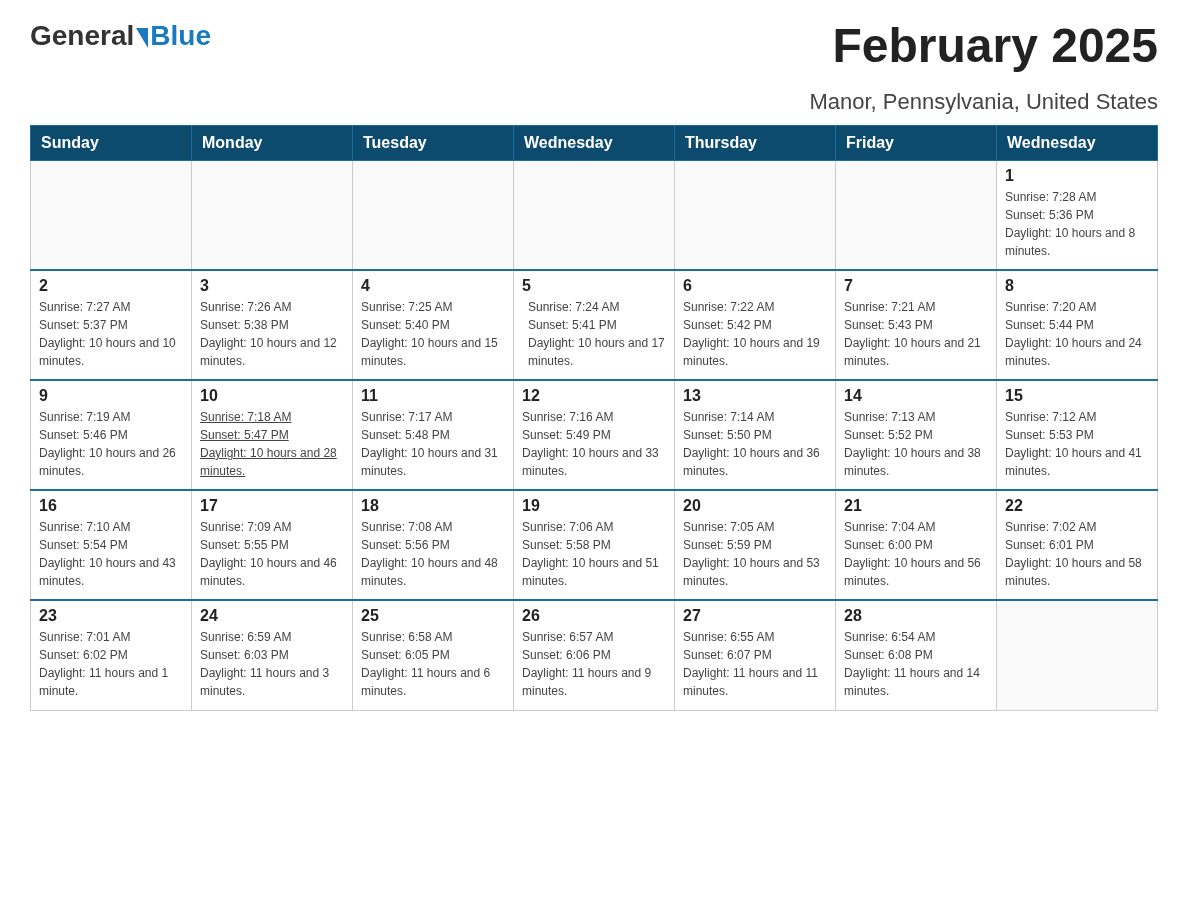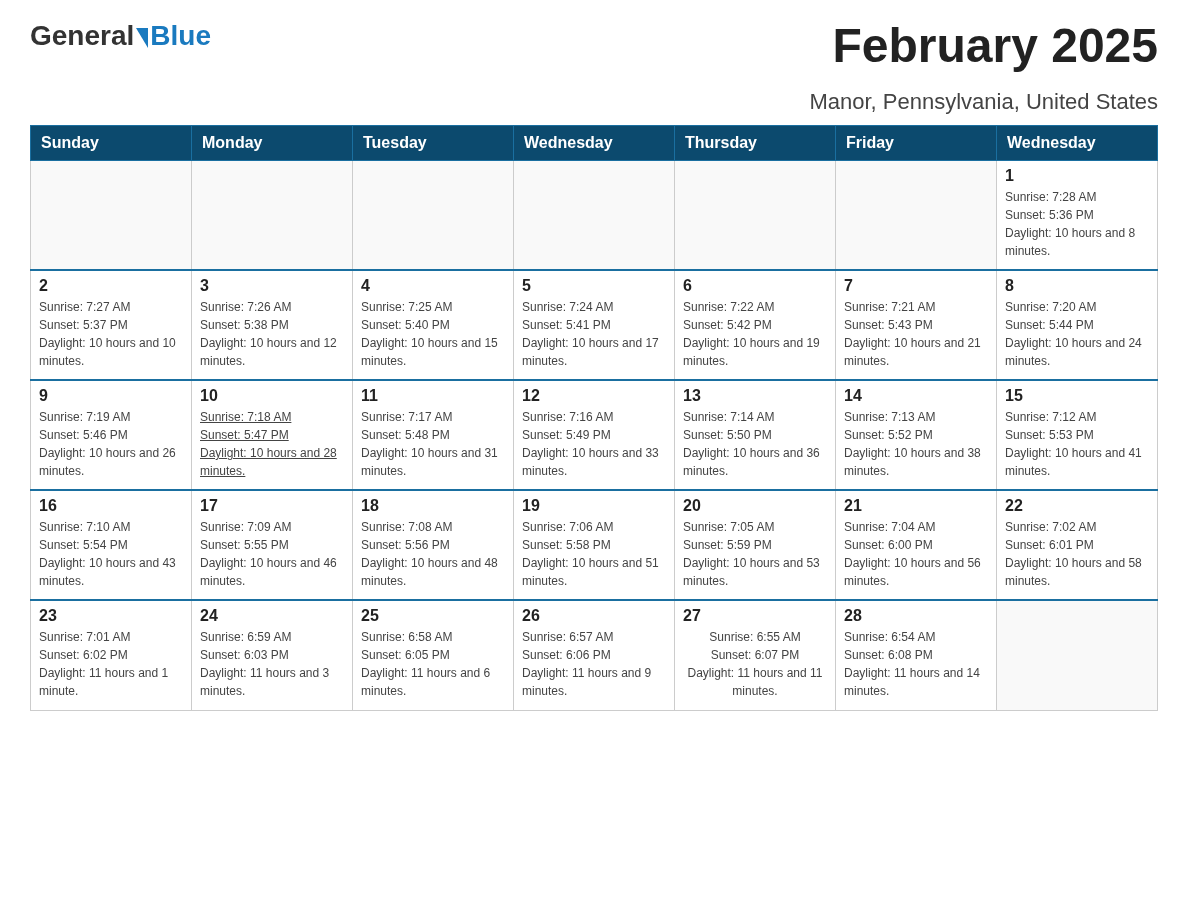--- a/index.html
+++ b/index.html
@@ -163,21 +163,21 @@
 Daylight: 10 hours and 12 minutes.</div>
         </td>
         <td>
           <span class="day-number">4</span>
           <div class="day-info" style="white-space: pre-line;">Sunrise: 7:25 AM
 Sunset: 5:40 PM
 Daylight: 10 hours and 15 minutes.</div>
         </td>
         <td>
           <span class="day-number">5</span>
-          <div class="day-info" style="white-space: pre-line;">Sunrise: 7:24 AM
+          <div class="day-info" style="white-space: pre-line; margin-left: 6px;">Sunrise: 7:24 AM
 Sunset: 5:41 PM
 Daylight: 10 hours and 17 minutes.</div>
         </td>
         <td>
           <span class="day-number">6</span>
           <div class="day-info" style="white-space: pre-line;">Sunrise: 7:22 AM
 Sunset: 5:42 PM
 Daylight: 10 hours and 19 minutes.</div>
         </td>
         <td>
@@ -301,21 +301,21 @@
 Daylight: 11 hours and 6 minutes.</div>
         </td>
         <td>
           <span class="day-number">26</span>
           <div class="day-info" style="white-space: pre-line;">Sunrise: 6:57 AM
 Sunset: 6:06 PM
 Daylight: 11 hours and 9 minutes.</div>
         </td>
         <td>
           <span class="day-number">27</span>
-          <div class="day-info" style="white-space: pre-line; text-align: center;">Sunrise: 6:55 AM
+          <div class="day-info" style="white-space: pre-line;">Sunrise: 6:55 AM
 Sunset: 6:07 PM
 Daylight: 11 hours and 11 minutes.</div>
         </td>
         <td>
           <span class="day-number">28</span>
           <div class="day-info" style="white-space: pre-line;">Sunrise: 6:54 AM
 Sunset: 6:08 PM
 Daylight: 11 hours and 14 minutes.</div>
         </td>
         <td class="empty-cell"></td>

